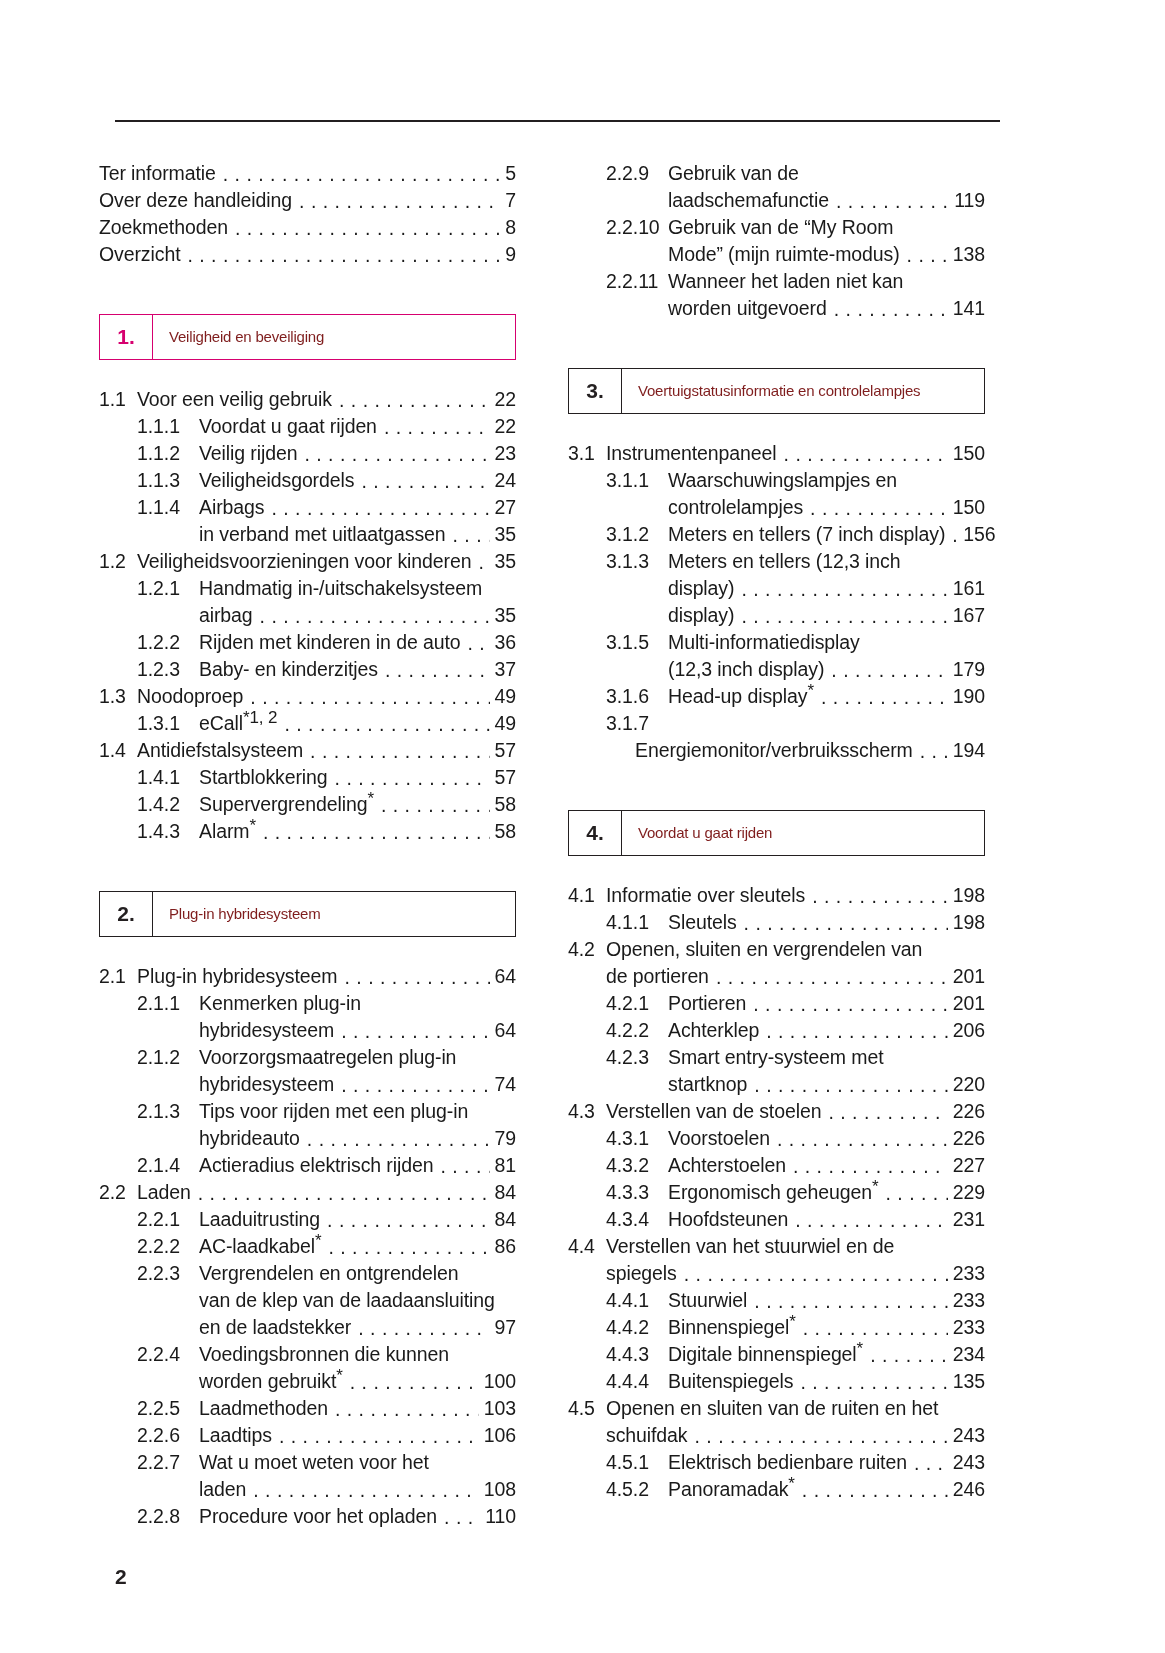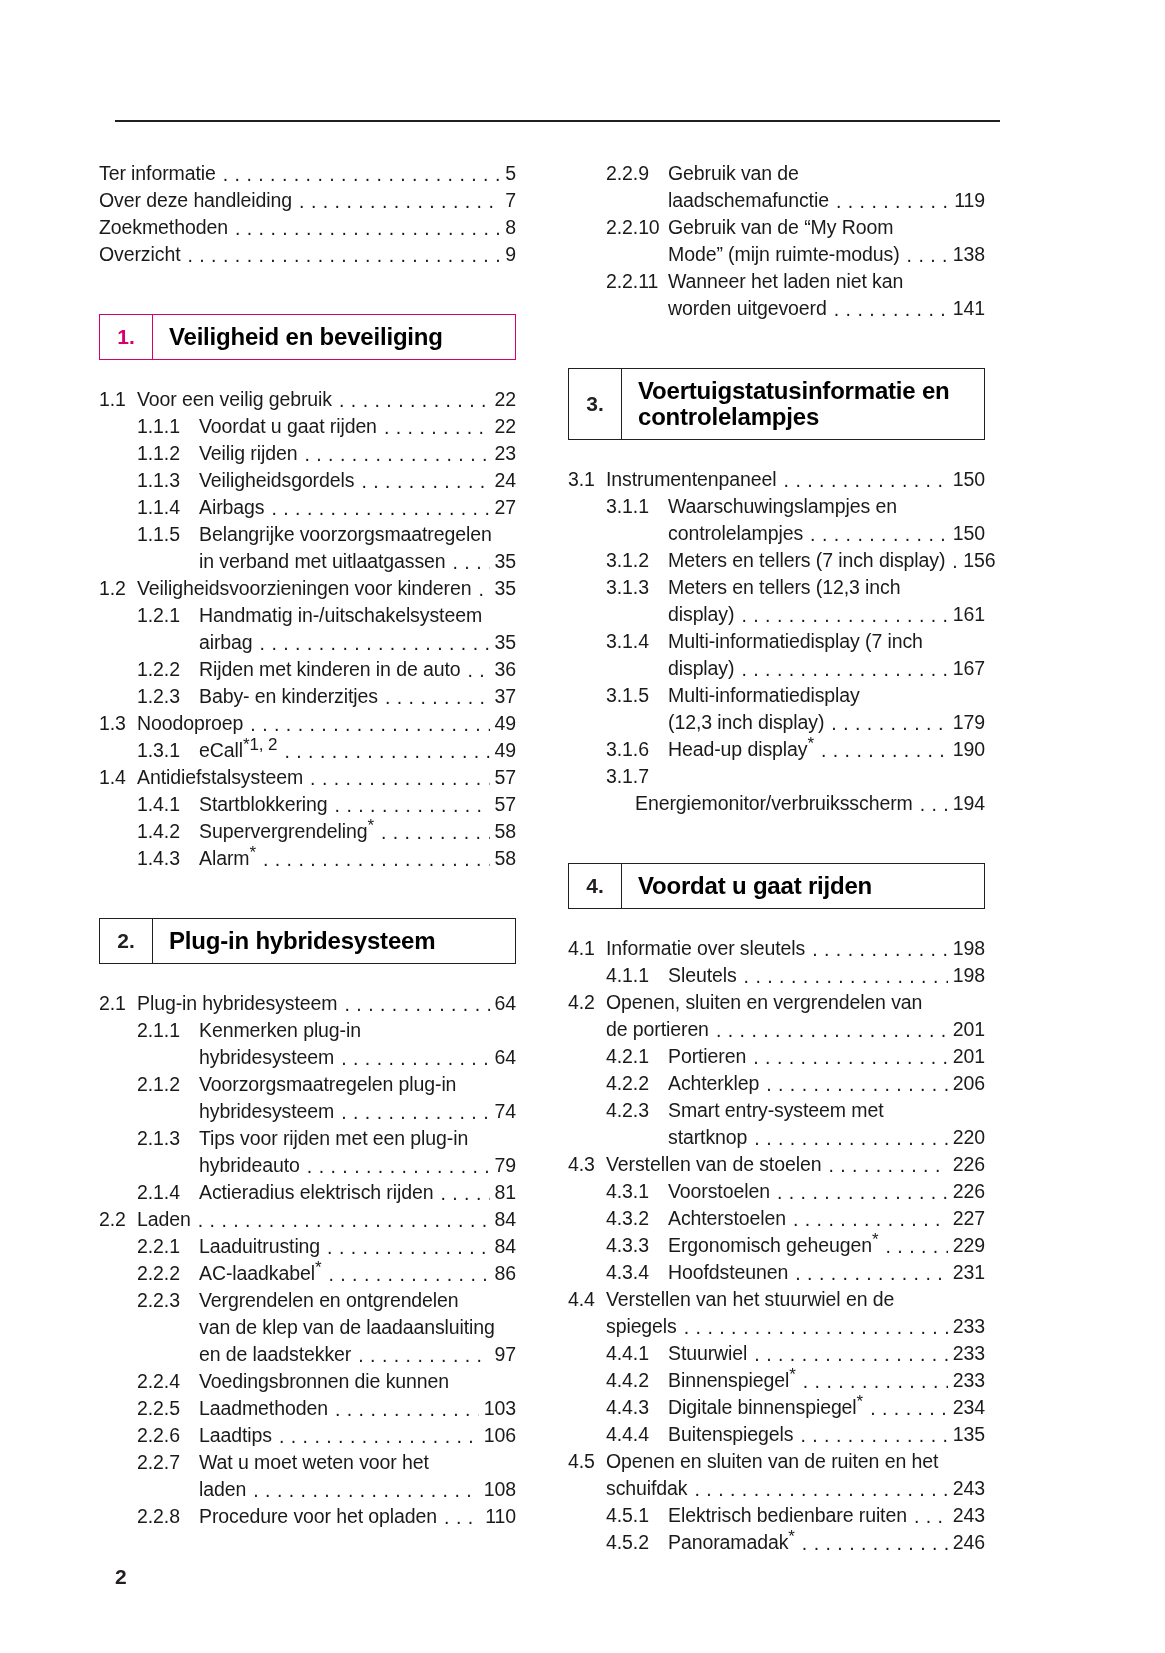--- a/index.html
+++ b/index.html
@@ -117,25 +117,25 @@
     color: #231f20;
   }
   .chapter.pink .cnum {
     border-right-color: #d6006f;
     color: #d6006f;
   }
   .chapter .ctitle {
     flex: 1 1 auto;
     display: flex;
     align-items: center;
-    font-weight: bold;
-    font-size: 24px;
+    font-weight: normal;
+    font-size: 15px;
     line-height: 26px;
     padding: 9px 0 9px 16px;
-    color: #000000;
+    color: #7f1d1d;
     letter-spacing: -0.2px;
   }
 
   .spacer-before { height: 46px; }
   .spacer-after { height: 26px; }
 
   sup.star {
     font-size: 17px;
     vertical-align: super;
     line-height: 0;
@@ -213,24 +213,20 @@
             <span class="txt">Veiligheidsgordels</span>
             <span class="leader"></span>
             <span class="pg">24</span>
           </div>
           <div class="toc-line lvl2">
             <span class="num">1.1.4</span>
             <span class="txt">Airbags</span>
             <span class="leader"></span>
             <span class="pg">27</span>
           </div>
-          <div class="toc-line lvl2">
-            <span class="num">1.1.5</span>
-            <span class="txt">Belangrijke voorzorgsmaatregelen</span>
-          </div>
           <div class="toc-line indent-2">
             <span class="txt">in verband met uitlaatgassen</span>
             <span class="leader"></span>
             <span class="pg">35</span>
           </div>
           <div class="toc-line lvl1">
             <span class="num">1.2</span>
             <span class="txt">Veiligheidsvoorzieningen voor kinderen</span>
             <span class="leader"></span>
             <span class="pg">35</span>
@@ -363,20 +359,25 @@
             <span class="txt">van de klep van de laadaansluiting</span>
           </div>
           <div class="toc-line indent-2">
             <span class="txt">en de laadstekker</span>
             <span class="leader"></span>
             <span class="pg">97</span>
           </div>
           <div class="toc-line lvl2">
             <span class="num">2.2.4</span>
             <span class="txt">Voedingsbronnen die kunnen</span>
+          </div>
+          <div class="toc-line indent-2">
+            <span class="txt">worden gebruikt<sup class="star">*</sup></span>
+            <span class="leader"></span>
+            <span class="pg">100</span>
           </div>
           <div class="toc-line lvl2">
             <span class="num">2.2.5</span>
             <span class="txt">Laadmethoden</span>
             <span class="leader"></span>
             <span class="pg">103</span>
           </div>
           <div class="toc-line lvl2">
             <span class="num">2.2.6</span>
             <span class="txt">Laadtips</span>
@@ -461,24 +462,20 @@
           </div>
           <div class="toc-line lvl2">
             <span class="num">3.1.3</span>
             <span class="txt">Meters en tellers (12,3 inch</span>
           </div>
           <div class="toc-line indent-2">
             <span class="txt">display)</span>
             <span class="leader"></span>
             <span class="pg">161</span>
           </div>
-          <div class="toc-line lvl2">
-            <span class="num">3.1.4</span>
-            <span class="txt">Multi-informatiedisplay (7 inch</span>
-          </div>
           <div class="toc-line indent-2">
             <span class="txt">display)</span>
             <span class="leader"></span>
             <span class="pg">167</span>
           </div>
           <div class="toc-line lvl2">
             <span class="num">3.1.5</span>
             <span class="txt">Multi-informatiedisplay</span>
           </div>
           <div class="toc-line indent-2">

